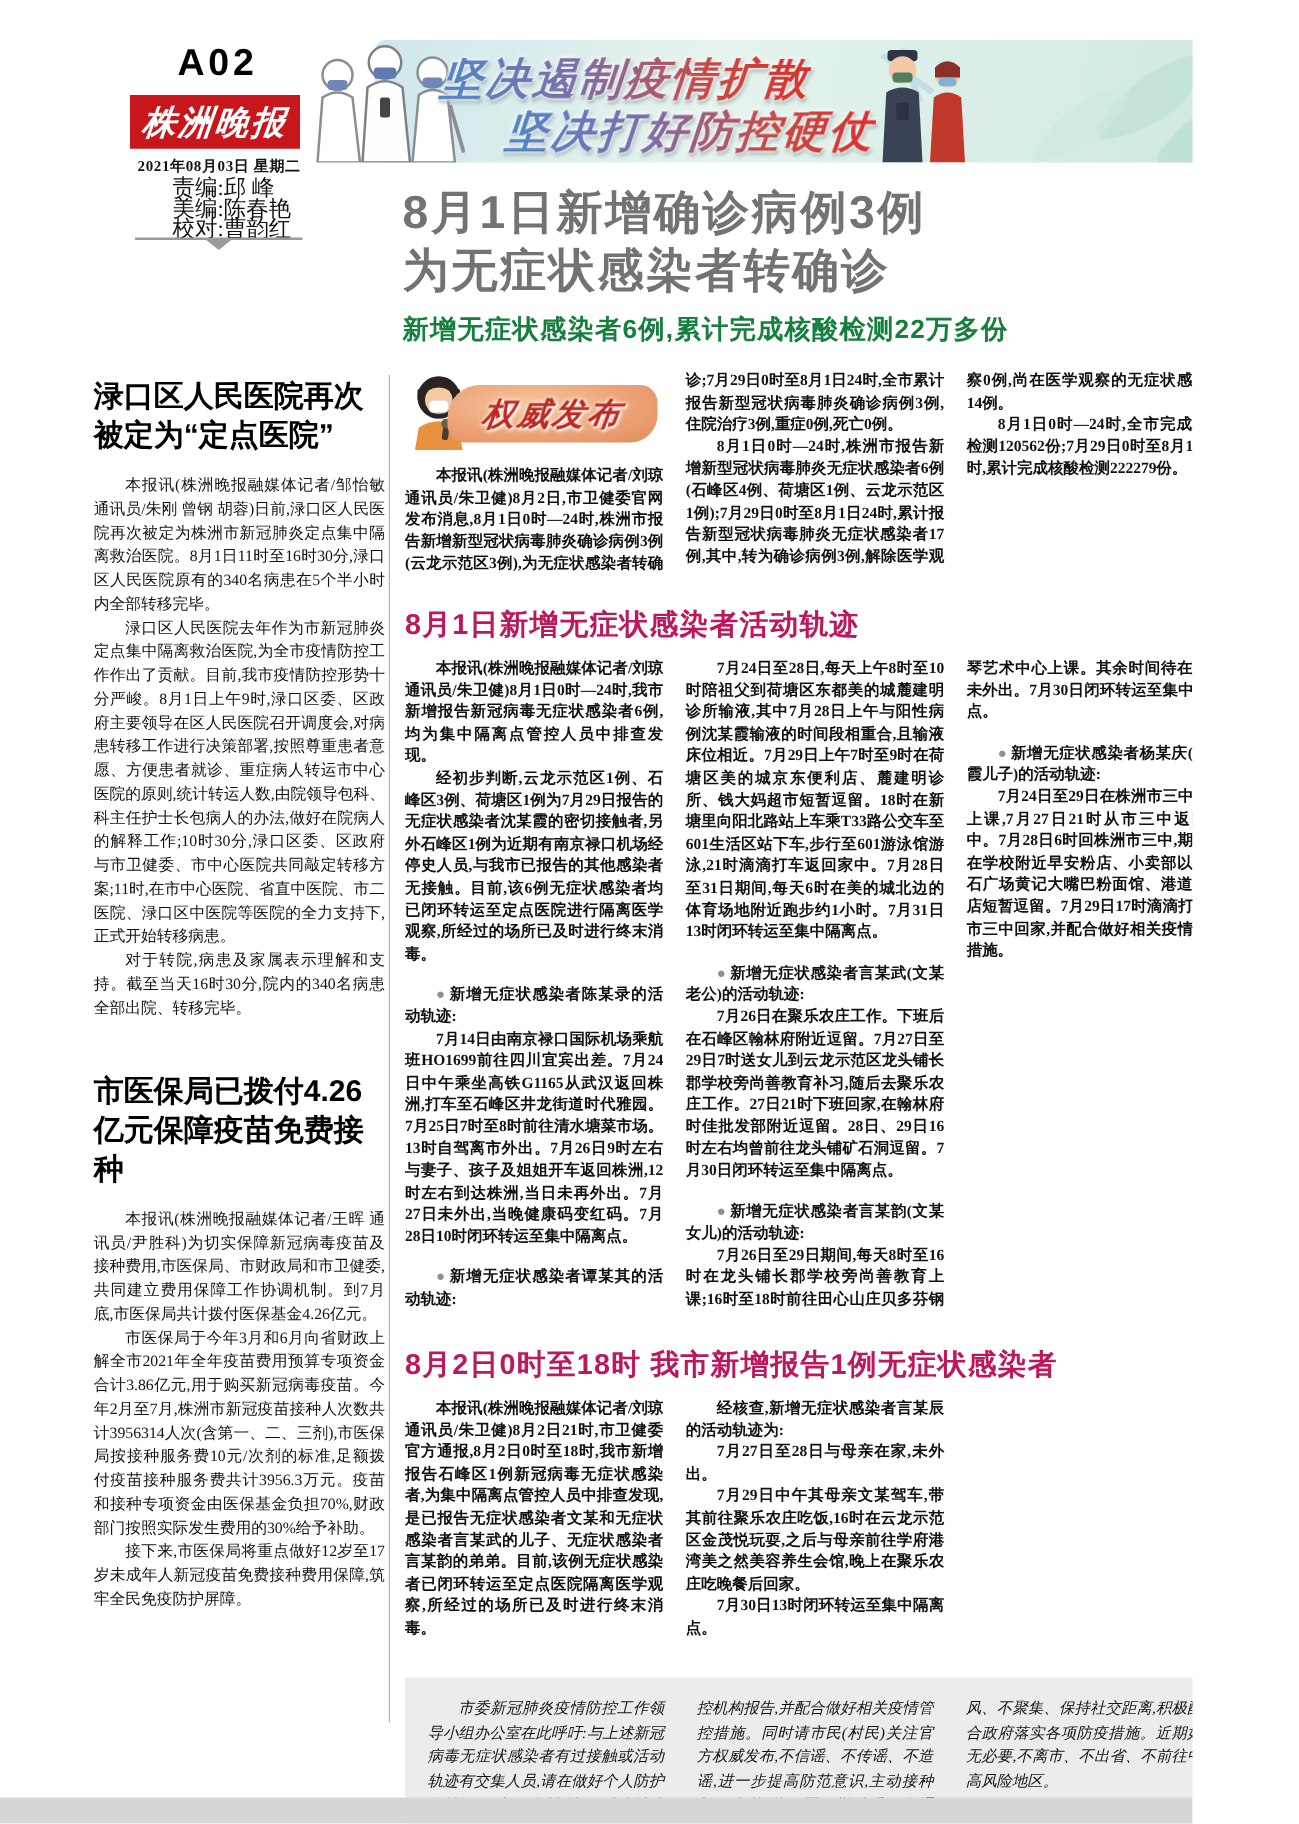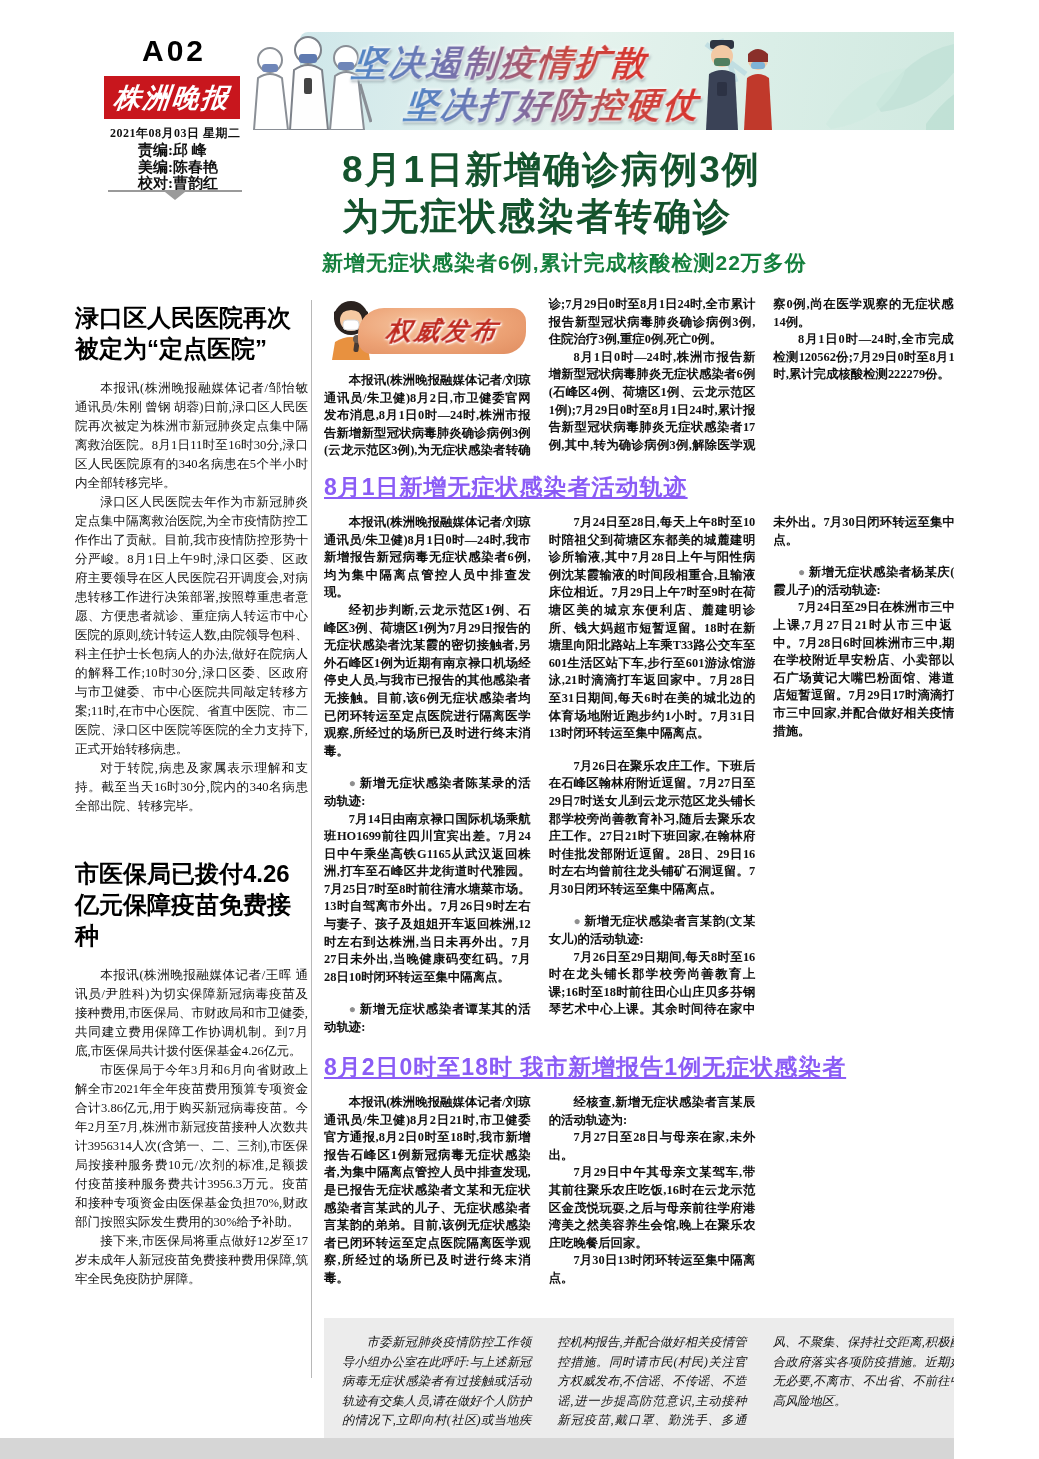--- a/index.html
+++ b/index.html
@@ -6,21 +6,21 @@
   .page{position:relative;width:954px;height:1459px;background:#fff;overflow:hidden;
         font-family:"Liberation Serif","DejaVu Serif",serif;color:#111;}
 
   
   .a02{position:absolute;left:142px;top:34px;font:900 30px "Liberation Sans",sans-serif;letter-spacing:3px;color:#000;}
   .masthead{position:absolute;left:104px;top:76px;width:136px;height:43px;background:#c8161d;
             display:flex;align-items:center;justify-content:center;}
   .masthead span{color:#fff;font:900 27px "DejaVu Serif",serif;font-style:italic;letter-spacing:2px;
                  transform:skewX(-6deg);}
   .dateline{position:absolute;left:110px;top:125px;font-size:12px;font-weight:600;letter-spacing:.5px;}
-  .editors{position:absolute;left:138px;top:142px;font-size:15px;font-weight:700;line-height:16.5px;}
+  .editors{position:absolute;left:138px;top:142px;font-size:18px;font-weight:400;line-height:16.5px;}
   .hdr-div{position:absolute;left:108px;top:190px;width:134px;height:12px;}
   .hdr-div .bar{position:absolute;top:0;height:0;border-top:2px solid #9a9a9a;width:100%;}
   .hdr-div .arr{position:absolute;left:57px;top:2px;width:0;height:0;
                 border-left:10px solid transparent;border-right:10px solid transparent;border-top:8px solid #9a9a9a;}
 
   
   .banner{position:absolute;left:300px;top:32px;width:680px;height:98px;border-radius:8px;
           background:linear-gradient(100deg,#cfe7ea 0%,#e6f3ee 40%,#daeee7 68%,#cfe8df 100%);overflow:visible;}
   .slogan{position:absolute;font-family:"Liberation Sans",sans-serif;font-weight:900;font-style:italic;
           letter-spacing:2px;transform:skewX(-5deg);
@@ -29,37 +29,37 @@
           filter:drop-shadow(0 0 1.5px #ffffff) drop-shadow(0 0 1px #ffffff) drop-shadow(1px 2px 0px rgba(90,110,120,.45));}
   .s1{left:52px;top:8px;font-size:35px;}
   .s2{left:104px;top:50px;font-size:35px;}
   .banner svg{position:absolute;}
   .figs-left{left:-58px;top:2px;}
   .figs-right{left:392px;top:6px;}
   .leaves{right:4px;top:2px;}
 
   
   .headline{position:absolute;left:322px;top:146px;width:658px;}
-  .headline .h1{font:900 37px "Liberation Sans",sans-serif;line-height:47px;letter-spacing:2px;color:#14532d;margin-left:20px;}
+  .headline .h1{font:900 37px "Liberation Sans",sans-serif;line-height:47px;letter-spacing:2px;color:#737373;}
   .headline .sub{margin-top:9px;font:700 21px "Liberation Sans",sans-serif;letter-spacing:1px;color:#15803d;}
 
   
   .left-col{position:absolute;left:75px;top:302px;width:233px;}
   .art-title{font:900 24px "Liberation Sans",sans-serif;line-height:31px;margin:0 0 15px 0;color:#000;}
   p.body{font-size:12.6px;line-height:19px;text-align:justify;text-indent:2em;margin:0;}
   .article2{margin-top:42px;}
   .vrule{position:absolute;left:311px;top:300px;width:1px;height:1078px;background:#b8b8b8;}
 
   
   .main{position:absolute;left:324px;top:296px;width:656px;}
   .cols{column-count:3;column-gap:18px;column-fill:auto;}
   .sec1{height:172px;overflow:hidden;}
   .sec2{height:534px;overflow:hidden;}
   .sec3{height:208px;overflow:hidden;}
-  .sec-heading{font:900 23px "Liberation Sans",sans-serif;letter-spacing:1px;margin:4px 0 11px 0;color:#8b5cf6;text-decoration:underline;}
+  .sec-heading{font:900 23px "Liberation Sans",sans-serif;letter-spacing:1px;margin:16px 0 11px 0;color:#be185d;}
   .main p.body{font-size:12.4px;line-height:17.6px;font-weight:bold;}
   .track-item{margin-top:15px;}
   .bullet{color:#8f8f8f;font-size:12px;margin-right:3px;}
 
   
   .pub-badge{position:relative;height:64px;margin:2px 0 10px 0;}
   .pub-pill{position:absolute;left:34px;top:10px;width:168px;height:46px;border-radius:26px 14px 22px 14px;
             background:radial-gradient(ellipse at 40% 35%,#f6c7a3 0%,#eda376 55%,#e08d60 100%);
             display:flex;align-items:center;justify-content:center;}
   .pub-pill span{font:900 26px "Liberation Sans",sans-serif;font-style:italic;letter-spacing:2px;color:#bf2a20;
@@ -188,20 +188,21 @@
         <p class="body"><span class="bullet">●</span><span>新增无症状感染者陈某录的活动轨迹:</span></p>
         <p class="body">7月14日由南京禄口国际机场乘航班HO1699前往四川宜宾出差。7月24日中午乘坐高铁G1165从武汉返回株洲,打车至石峰区井龙街道时代雅园。7月25日7时至8时前往清水塘菜市场。13时自驾离市外出。7月26日9时左右与妻子、孩子及姐姐开车返回株洲,12时左右到达株洲,当日未再外出。7月27日未外出,当晚健康码变红码。7月28日10时闭环转运至集中隔离点。</p>
       </div>
       <div class="track-item">
         <p class="body"><span class="bullet">●</span><span>新增无症状感染者谭某其的活动轨迹:</span></p>
         <p class="body">7月24日至28日,每天上午8时至10时陪祖父到荷塘区东都美的城麓建明诊所输液,其中7月28日上午与阳性病例沈某霞输液的时间段相重合,且输液床位相近。7月29日上午7时至9时在荷塘区美的城京东便利店、麓建明诊所、钱大妈超市短暂逗留。18时在新塘里向阳北路站上车乘T33路公交车至601生活区站下车,步行至601游泳馆游泳,21时滴滴打车返回家中。7月28日至31日期间,每天6时在美的城北边的体育场地附近跑步约1小时。7月31日13时闭环转运至集中隔离点。</p>
       </div>
       <div class="track-item">
       </div>
       <div class="track-item">
+        <p class="body"><span class="bullet">●</span><span>新增无症状感染者言某武(文某老公)的活动轨迹:</span></p>
         <p class="body">7月26日在聚乐农庄工作。下班后在石峰区翰林府附近逗留。7月27日至29日7时送女儿到云龙示范区龙头铺长郡学校旁尚善教育补习,随后去聚乐农庄工作。27日21时下班回家,在翰林府时佳批发部附近逗留。28日、29日16时左右均曾前往龙头铺矿石洞逗留。7月30日闭环转运至集中隔离点。</p>
       </div>
       <div class="track-item">
         <p class="body"><span class="bullet">●</span><span>新增无症状感染者言某韵(文某女儿)的活动轨迹:</span></p>
         <p class="body">7月26日至29日期间,每天8时至16时在龙头铺长郡学校旁尚善教育上课;16时至18时前往田心山庄贝多芬钢琴艺术中心上课。其余时间待在家中未外出。7月30日闭环转运至集中隔离点。</p>
       </div>
       <div class="track-item">
         <p class="body"><span class="bullet">●</span><span>新增无症状感染者杨某庆(沈某霞儿子)的活动轨迹:</span></p>
         <p class="body">7月24日至29日在株洲市三中正常上课,7月27日21时从市三中返回家中。7月28日6时回株洲市三中,期间曾在学校附近早安粉店、小卖部以及响石广场黄记大嘴巴粉面馆、港道奶茶店短暂逗留。7月29日17时滴滴打车从市三中回家,并配合做好相关疫情管控措施。</p>
       </div>

